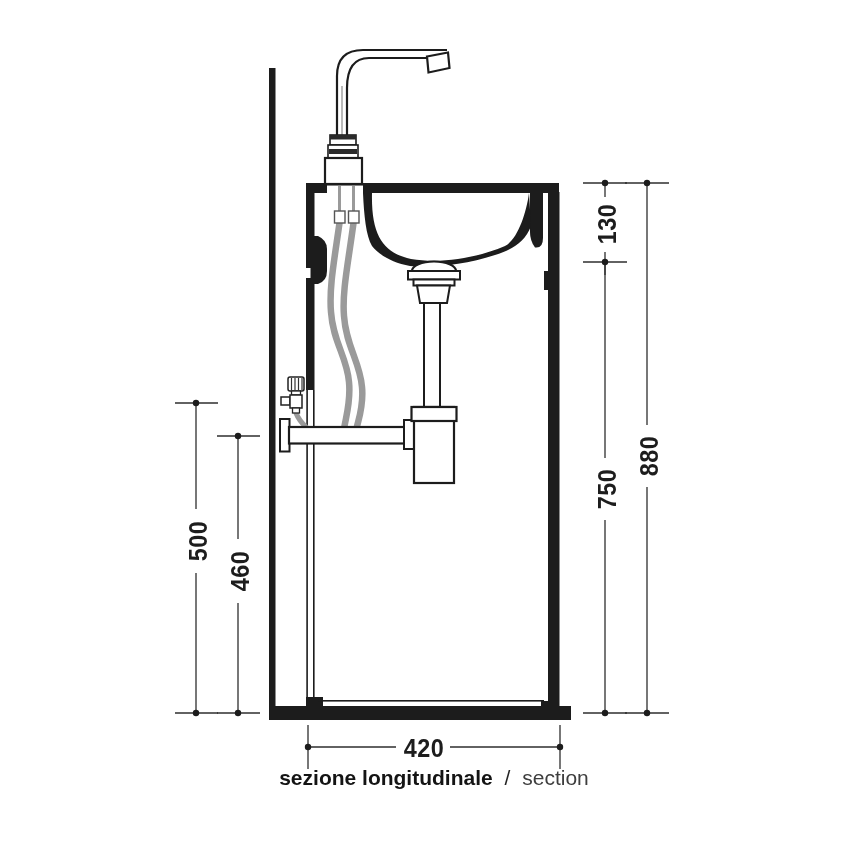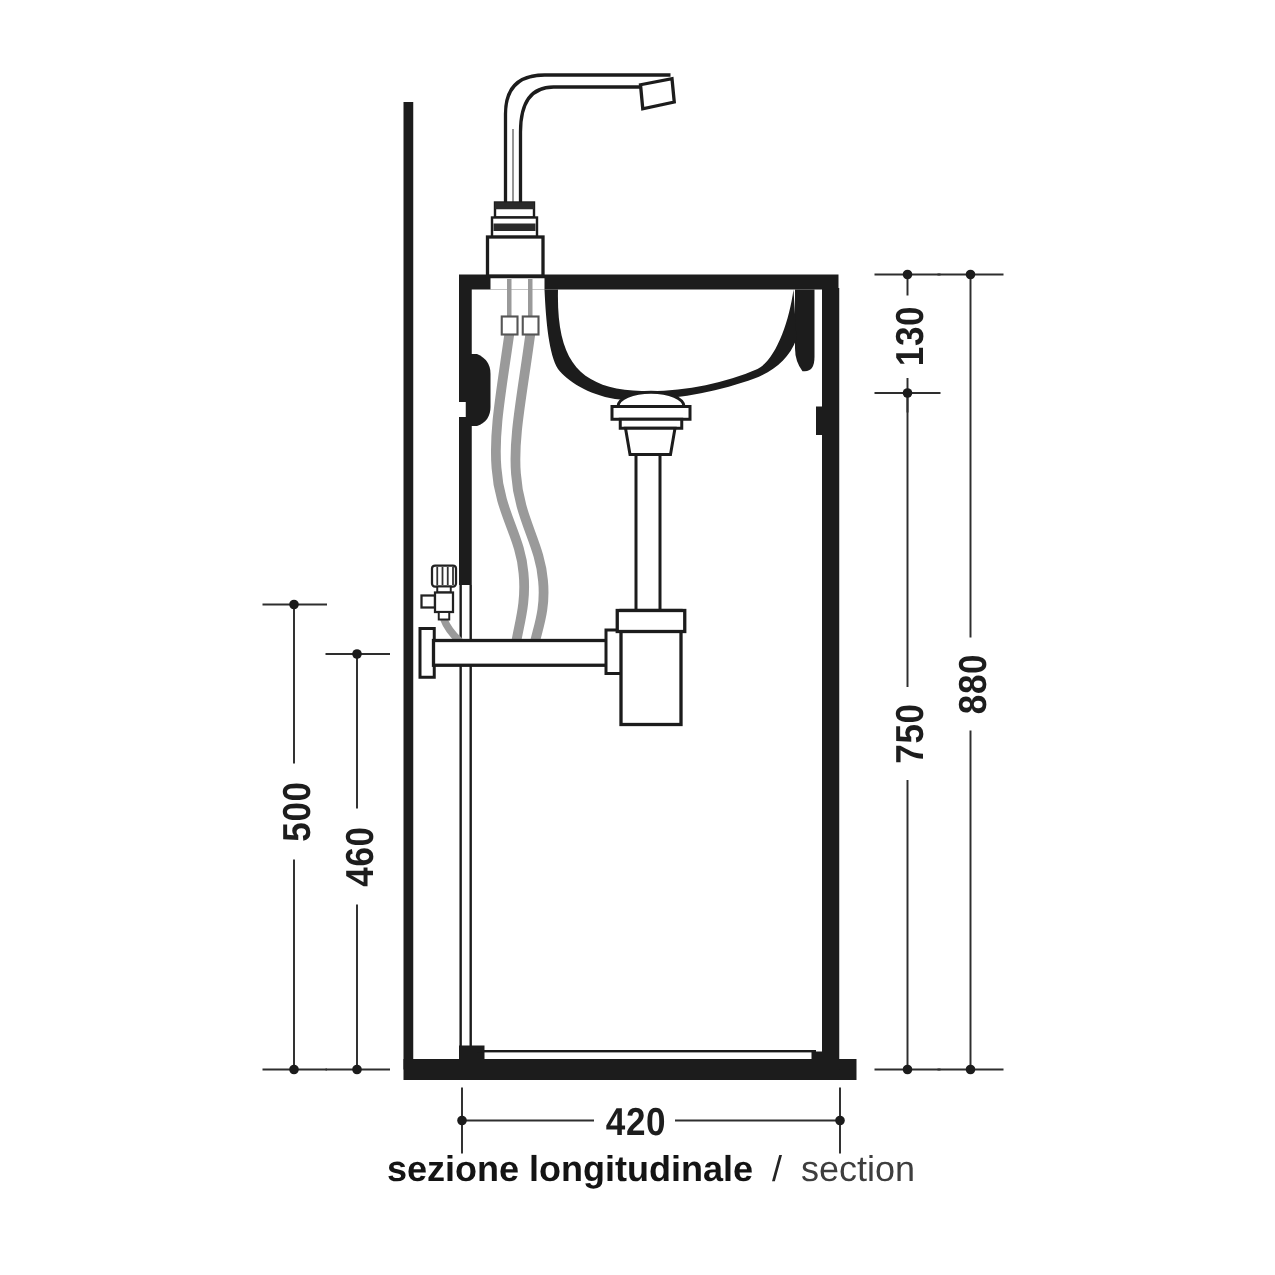--- a/index.html
+++ b/index.html
@@ -10,21 +10,21 @@
              white-space:nowrap;transform:translate(-50%,-50%) rotate(-90deg) scaleX(0.9);
              letter-spacing:0.5px;}
   .dim-label.horiz{transform:translate(-50%,-50%) scaleX(0.9);}
   .lbl-130{left:607px;top:224px;}
   .lbl-880{left:649px;top:456px;}
   .lbl-750{left:607px;top:489px;}
   .lbl-500{left:198px;top:541px;}
   .lbl-460{left:240px;top:571px;}
   .lbl-420{left:424px;top:748px;}
   .caption{position:absolute;left:434px;top:766px;transform:translateX(-50%);
-           font-size:24px;white-space:nowrap;}
+           font-size:21px;white-space:nowrap;}
   .caption .it{font-weight:bold;color:#141414;}
   .caption .sep{font-weight:400;color:#242424;padding:0 6px;}
   .caption .en{font-weight:400;color:#3e3e3e;}
 </style>
 </head>
 <body>
 
 <div class="stage">
 <svg width="850" height="850" viewBox="0 0 850 850">
 

